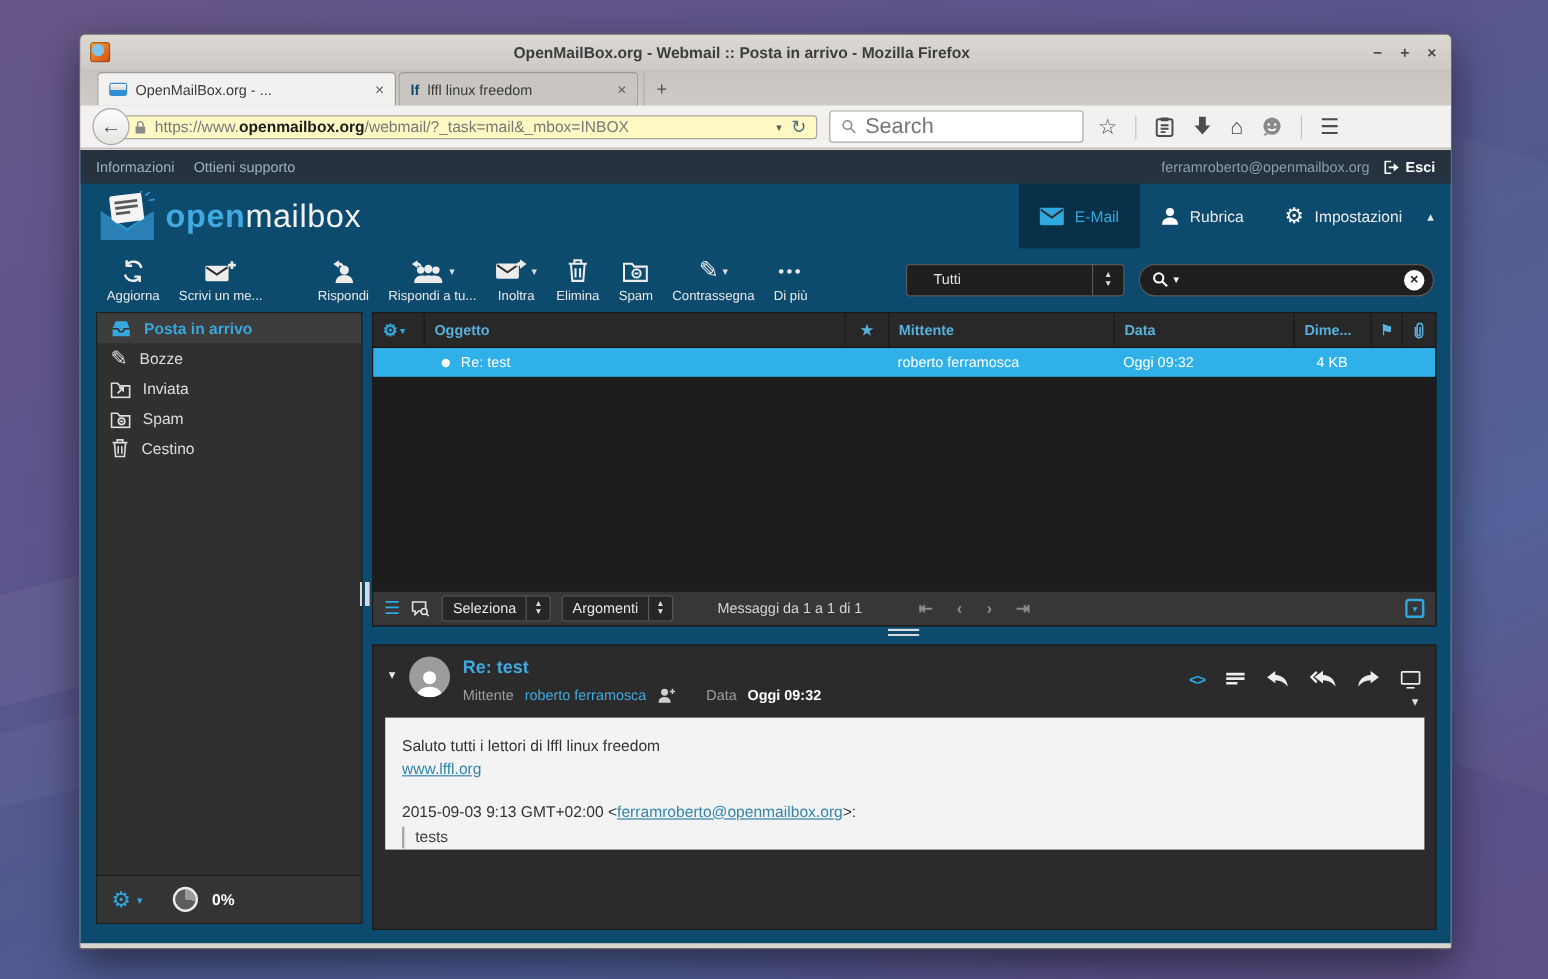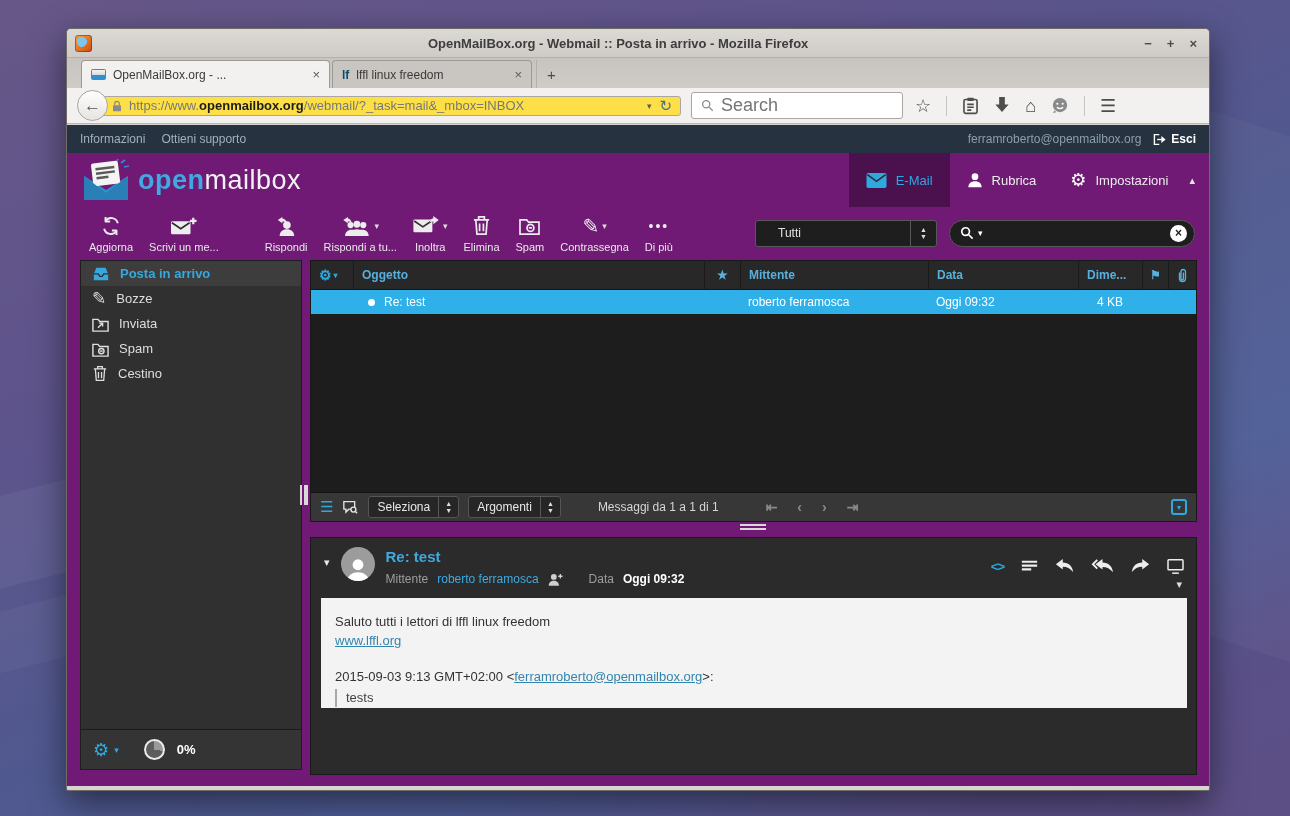--- a/index.html
+++ b/index.html
@@ -38,36 +38,36 @@
     background:linear-gradient(#f5f5f5,#d8d8d8); }
   .favicon-lf { color:#0c4a6e; font-weight:bold; font-size:12px; line-height:1; }
   .newtab-btn { width:30px; height:28px; display:flex; align-items:center; justify-content:center;
     color:#4a4a4a; font-size:15px; border-left:1px solid #b3b0ac; margin-left:4px; }
 
   
   .navbar { height:36px; background:#f2f1ef; border-bottom:1px solid #b9b6b2; display:flex; align-items:center; padding:0 10px; }
   .back-btn { width:31px; height:31px; border-radius:50%; background:linear-gradient(#fefefe,#e6e4e1);
     border:1px solid #a9a6a2; display:flex; align-items:center; justify-content:center;
     color:#555; font-size:17px; z-index:2; }
-  .urlbar { width:585px; height:20px; background:#fde047; border:1px solid #aaa7a3; border-radius:3px;
+  .urlbar { width:585px; height:20px; background:#fef9c3; border:1px solid #aaa7a3; border-radius:3px;
     display:flex; align-items:center; padding:0 8px 0 14px; font-size:13px; margin-left:-12px; }
   .url-text { white-space:nowrap; overflow:hidden; }
   .url-dim { color:#787878; } .url-domain { color:#1c1c1c; font-weight:bold; }
   .url-right { margin-left:auto; display:flex; align-items:center; gap:8px; color:#5a5a5a; }
   .url-caret { font-size:9px; }
   .reload-glyph { font-size:15px; color:#4f6d86; }
   .fx-search { width:212px; height:27px; background:#fff; border:1px solid #aaa7a3; border-radius:3px;
     display:flex; align-items:center; gap:7px; padding:0 9px; margin-left:10px; }
   .fx-search input { border:none; outline:none; flex:1; min-width:0; font-size:18px; color:#333;
     font-family:"Liberation Sans",sans-serif; background:transparent; }
   .nav-icons { display:flex; align-items:center; gap:15px; margin-left:12px; color:#4d4d4d; }
   .nav-sep { width:1px; height:20px; background:#c8c5c1; } .glyph18 { font-size:18px; line-height:1; }
 
   
-  .webmail { position:absolute; top:96px; left:0; right:0; bottom:4px; background:#701a75; overflow:hidden; }
+  .webmail { position:absolute; top:96px; left:0; right:0; bottom:4px; background:#0c4a6e; overflow:hidden; }
 
   .infobar { height:28px; background:#26323f; display:flex; align-items:center; padding:0 13px; font-size:12px; color:#9fb0bd; }
   .infobar-links { display:flex; gap:16px; }
   .infobar-right { margin-left:auto; display:flex; align-items:center; gap:12px; }
   .account-email { color:#8d9eab; }
   .logout { display:flex; align-items:center; gap:4px; color:#fff; font-weight:bold; }
 
   .masthead { height:54px; display:flex; align-items:stretch; padding:0 0 0 14px; }
   .logo { display:flex; align-items:center; gap:7px; }
   .logo-text { font-size:27px; letter-spacing:.5px; }

